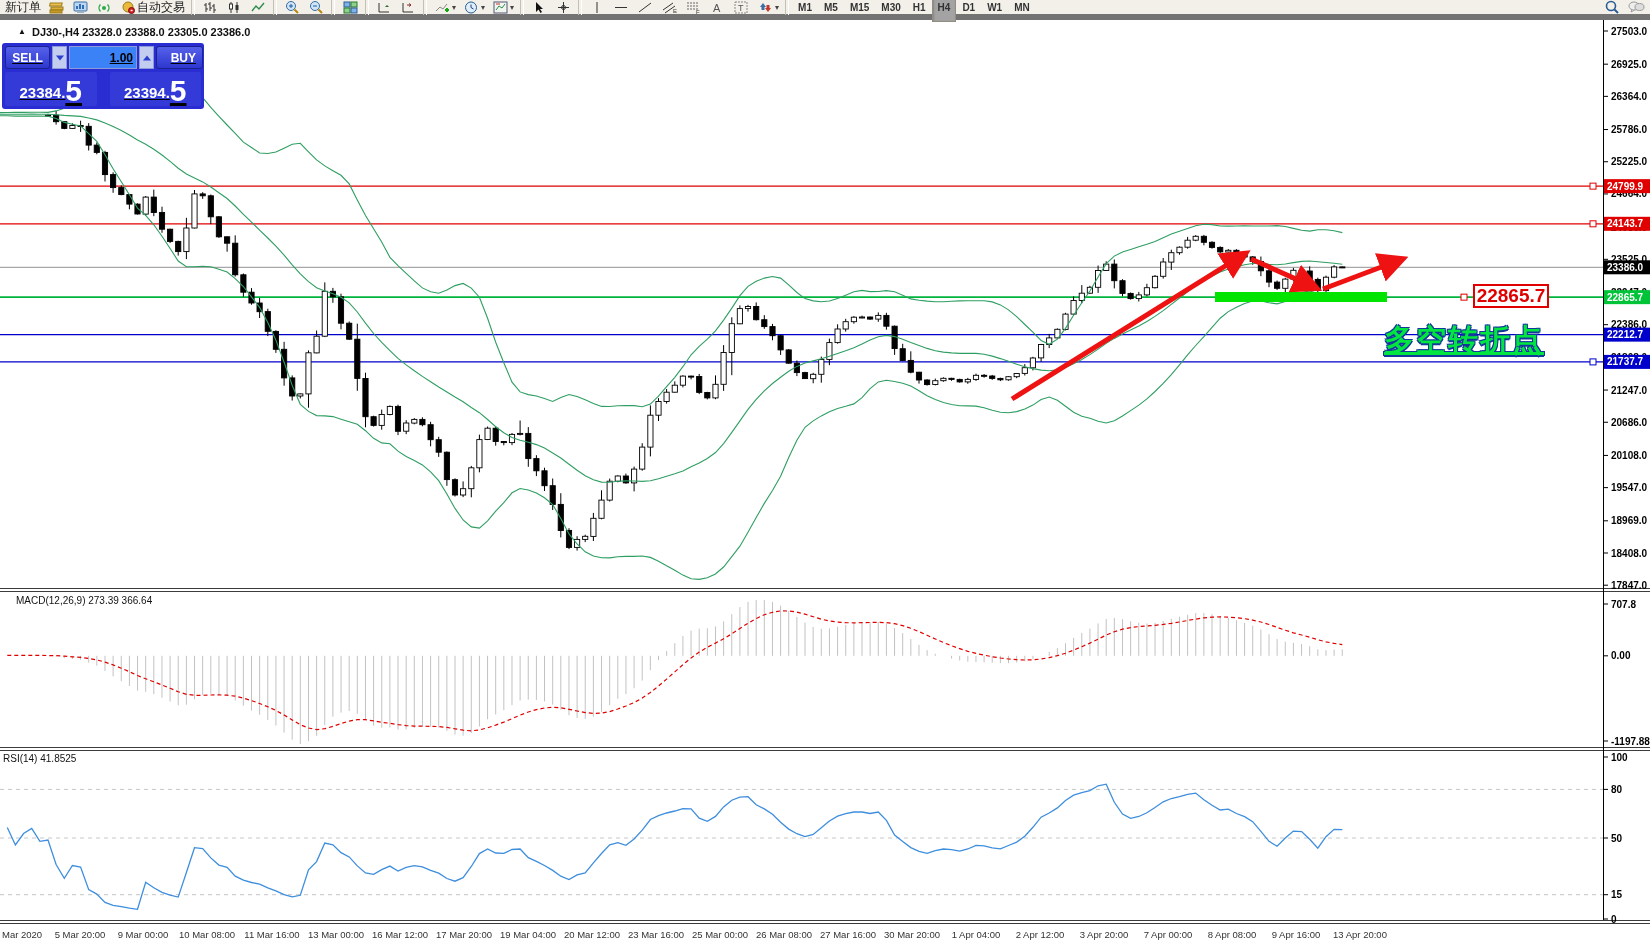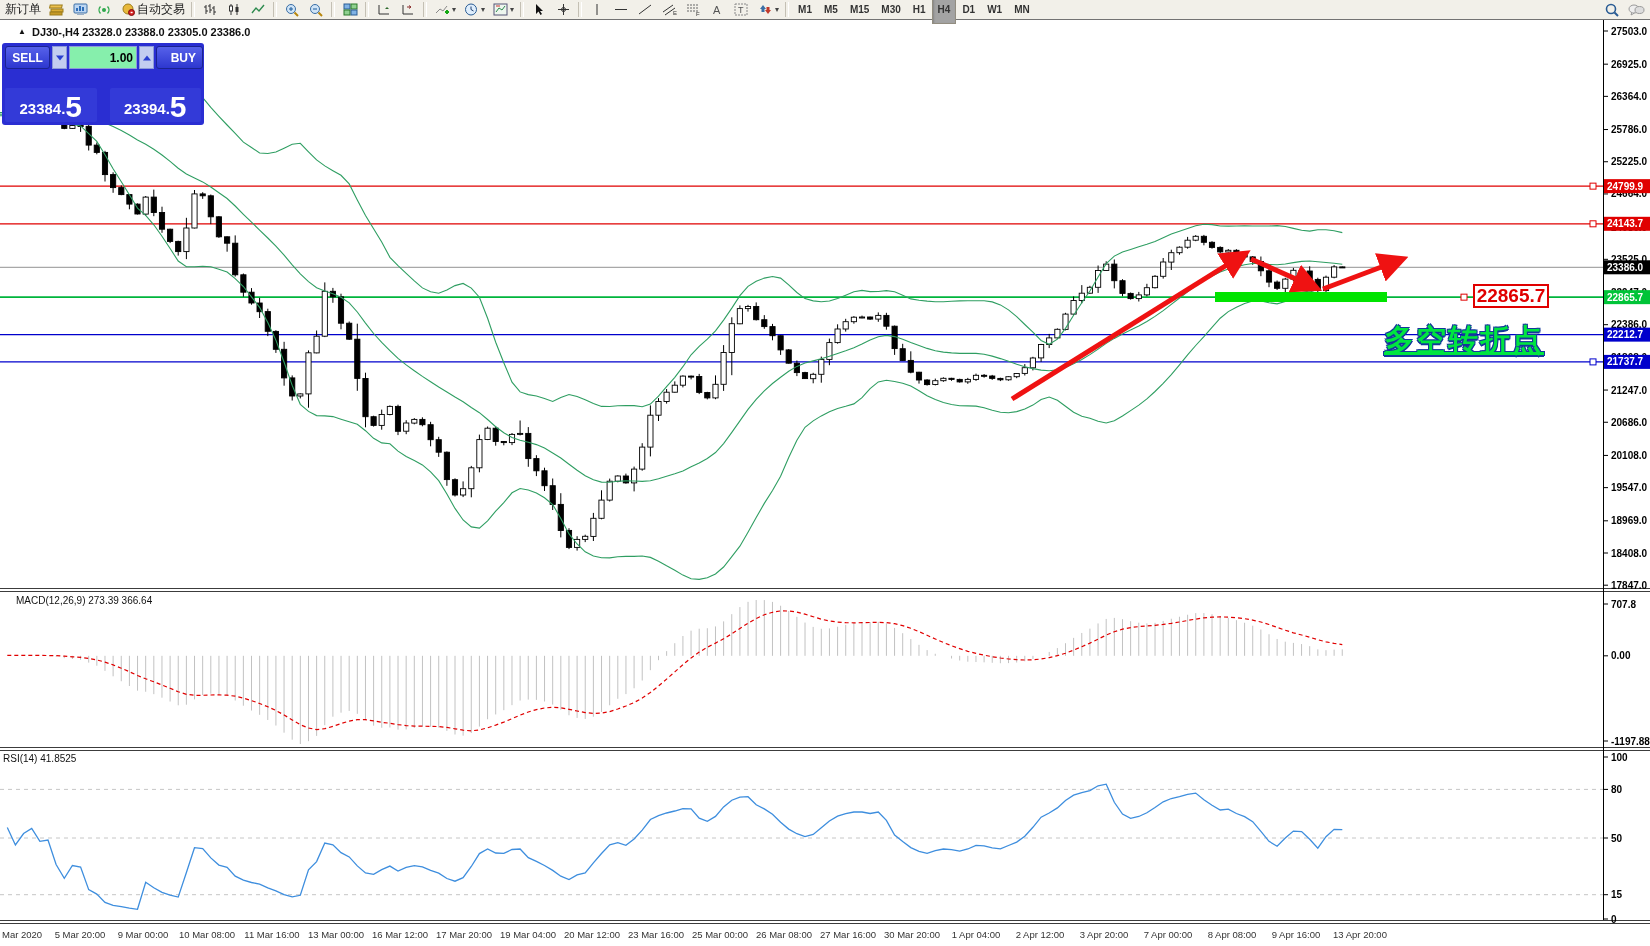--- a/index.html
+++ b/index.html
@@ -1,41 +1,41 @@
 <!DOCTYPE html>
 <html><head>
 <meta charset="utf-8">
 <style>
   html,body{margin:0;padding:0;}
   body{width:1650px;height:946px;overflow:hidden;background:#fff;font-family:"Liberation Sans",sans-serif;position:relative;}
-  #toolbar{position:absolute;top:0;left:0;width:1650px;height:20px;background:#f2f0e9;border-bottom:1px solid #737373;
+  #toolbar{position:absolute;top:0;left:0;width:1650px;height:20px;background:#f2f0e9;border-bottom:6px solid #737373;
     display:flex;align-items:center;padding:0 2px;box-sizing:border-box;z-index:50;white-space:nowrap;}
   .tbtn{display:inline-flex;align-items:center;justify-content:center;height:17px;min-width:20px;border:1px solid transparent;
     background:transparent;font:12px "Liberation Sans",sans-serif;color:#222;padding:0 2px;cursor:default;}
   .tico{display:inline-flex;align-items:center;justify-content:center;width:18px;height:16px;}
   .caret{font-size:8px;color:#444;margin-left:1px;}
   .sep{width:2px;height:15px;border-left:1px solid #c4c0b4;border-right:1px solid #fff;margin:0 3px;}
   .tf-btn{font:bold 10px "Liberation Sans",sans-serif;color:#333;padding:8px 5px;border:1px solid transparent;background:transparent;}
   .tf-btn.active{background:#a3a3a3;border:1px solid #928d80;box-shadow:inset 1px 1px 2px rgba(0,0,0,.18);}
   .spacer{flex:1;}
   #cv{position:absolute;top:0;left:0;z-index:1;}
   #chart-title{position:absolute;top:26px;left:18px;z-index:10;font:bold 11px "Liberation Sans",sans-serif;color:#111;}
   #chart-title .tri{font-size:8px;vertical-align:2px;margin-right:3px;}
-  #trade-widget{position:absolute;top:43px;left:2px;width:202px;z-index:20;background:#2a2ed2;border-radius:3px;padding:3px;box-sizing:border-box;}
+  #trade-widget{position:absolute;top:43px;left:2px;width:202px;z-index:20;background:#2a2ed2;border-radius:3px;padding:3px;box-sizing:border-box;text-decoration:underline;}
   .tw-row1{display:flex;height:23px;gap:2px;}
   .tw-sell,.tw-buy{flex:0 0 45px;background:linear-gradient(#5661ea,#2d37cf);border:1px solid #1b2390;border-radius:3px;
      color:#fff;font:bold 12px "Liberation Sans",sans-serif;}
   .tw-buy{flex:0 0 47px;text-align:right;}
   .tw-spin{flex:0 0 15px;background:#c3cdf0;border:1px solid #8d9ad8;padding:0;position:relative;}
   .tri-up,.tri-dn{position:absolute;left:50%;top:50%;transform:translate(-50%,-50%);width:0;height:0;
      border-left:4px solid transparent;border-right:4px solid transparent;}
   .tri-up{border-bottom:5px solid #2a3fd0;}
   .tri-dn{border-top:5px solid #2a3fd0;}
-  .tw-vol{flex:1;width:60px;background:#86efac;border:1px solid #8d9ad8;font:bold 12px "Liberation Sans",sans-serif;text-align:right;padding:0 3px;}
-  .tw-row2{display:flex;gap:13px;margin-top:19px;}
+  .tw-vol{flex:1;width:60px;background:#3b82f6;border:1px solid #8d9ad8;font:bold 12px "Liberation Sans",sans-serif;text-align:right;padding:0 3px;}
+  .tw-row2{display:flex;gap:13px;margin-top:3px;}
   .tw-price{flex:1;height:33px;background:#333ad8;border-radius:2px;color:#fff;display:flex;align-items:flex-end;justify-content:center;padding-bottom:1px;}
   .p-main{font:bold 15px "Liberation Sans",sans-serif;line-height:24px;}
   .p-big{font:bold 30px "Liberation Sans",sans-serif;line-height:28px;}
   #macd-label{position:absolute;top:595px;left:3px;z-index:10;font:10px "Liberation Sans",sans-serif;color:#111;padding-left:13px;}
   #rsi-label{position:absolute;top:753px;left:3px;z-index:10;font:10px "Liberation Sans",sans-serif;color:#111;}
   #price-box{position:absolute;left:1473px;top:284px;width:72px;height:20px;z-index:15;background:#fff;border:2px solid #e00000;
      color:#e00000;font:bold 19px "Liberation Sans",sans-serif;text-align:center;line-height:20px;}
   #cn-note{position:absolute;left:1384px;top:320px;z-index:15;font:bold 30px "Liberation Sans",sans-serif;letter-spacing:2px;color:#00e540;
      text-shadow:-1px -1px 0 #15379c,1px -1px 0 #15379c,-1px 1px 0 #15379c,1px 1px 0 #15379c,0 2px 0 #15379c;text-decoration:underline;}
   svg text{font-family:"Liberation Sans",sans-serif;}

